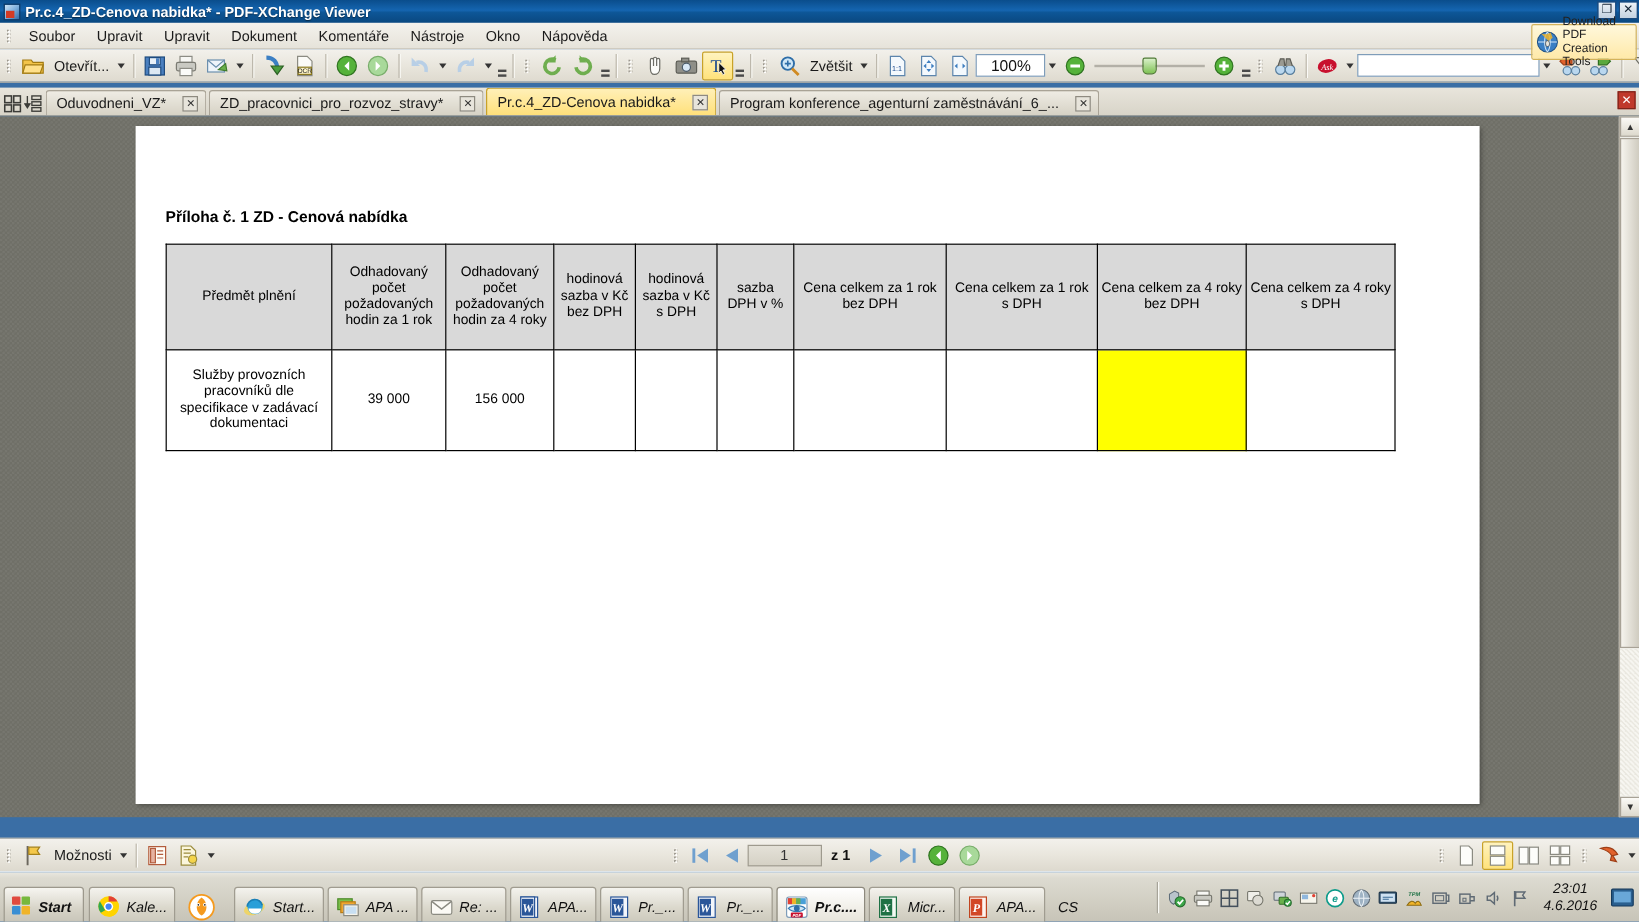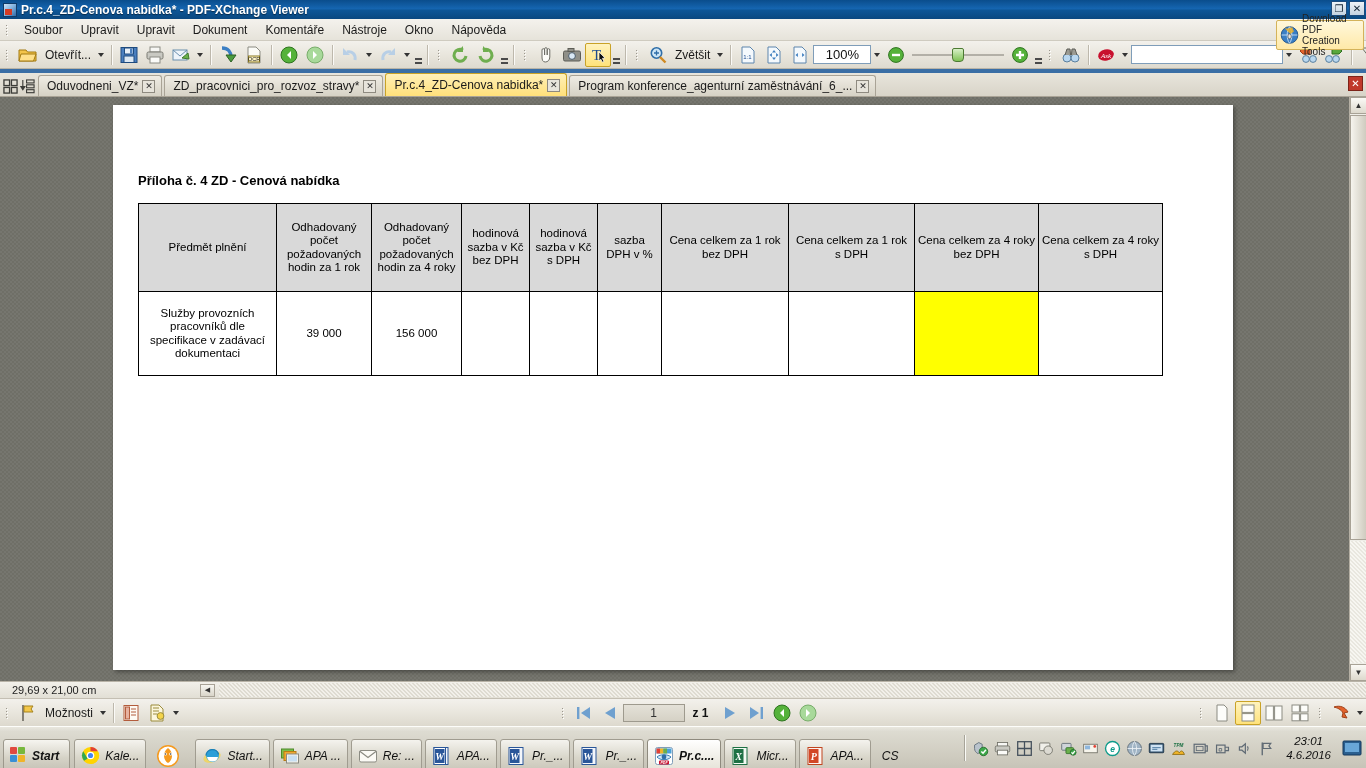--- a/index.html
+++ b/index.html
@@ -112,21 +112,21 @@
 
   
   .tabbar {
     position: absolute; left: 0; top: 73px; width: 1366px; height: 24px;
     background: linear-gradient(to bottom,#e8e5dc,#d8d4c8);
     border-bottom: 1px solid #a9a396;
     display: flex; align-items: flex-end;
   }
   .tab-tools { display:flex; align-items:center; gap:2px; padding: 0 3px 2px 3px; flex:none;}
   .tab {
-    height: 21px; display:flex; align-items:center; gap:2px; padding: 0 6px 0 8px;
+    height: 21px; display:flex; align-items:center; gap:12px; padding: 0 6px 0 8px;
     background: linear-gradient(to bottom,#efece4,#d6d2c5);
     border: 1px solid #a9a396; border-bottom: none;
     border-radius: 3px 3px 0 0; margin-right: 2px; flex: none;
     font-size: 12px; color:#1a1a1a; white-space: nowrap;
   }
   .tab.active {
     background: linear-gradient(to bottom,#fff0b8,#ffe07a);
     border-color: #c9a227; height: 23px;
   }
   .tab .x {
@@ -573,21 +573,21 @@
     </div>
     <div class="tab">
       <span>Program konference_agenturní zaměstnávání_6_...</span>
       <span class="x">✕</span>
     </div>
     <div class="tabbar-close">✕</div>
   </div>
 
   <div class="docarea">
     <div class="page">
-      <div class="doc-title">Příloha č. 4 ZD - Cenová nabídka</div>
+      <div class="doc-title">Příloha č. 1 ZD - Cenová nabídka</div>
 
       <table class="pricetable">
         <colgroup>
           <col style="width:138px">
             <col style="width:95px">
             <col style="width:90px">
           <col style="width:68px">
             <col style="width:68px">
             <col style="width:64px">
           <col style="width:127px">
@@ -627,25 +627,20 @@
     </div>
   </div>
 
   <div class="vscroll">
     <div class="vs-btn">▲</div>
     <div class="vs-thumb"></div>
     <div class="vs-track-lower"></div>
     <div class="vs-btn bottom">▼</div>
   </div>
 
-  <div class="statusbar">
-    <span class="status-size">29,69 x 21,00 cm</span>
-    <div class="status-handle">◀</div>
-    <div class="status-hatch"></div>
-  </div>
 
   <div class="bottombar">
     <div class="gripdots"></div>
     <div class="tb-btn">
       <svg class="ic" viewBox="0 0 20 20">
         <path d="M5 2v16" stroke="#6b675e" stroke-width="1.6"></path>
         <path d="M6 3h9l-2 3 2 3H6z" fill="#f4c84b" stroke="#a5821c"></path>
       </svg>
     </div>
     <span class="tb-label">Možnosti</span>

